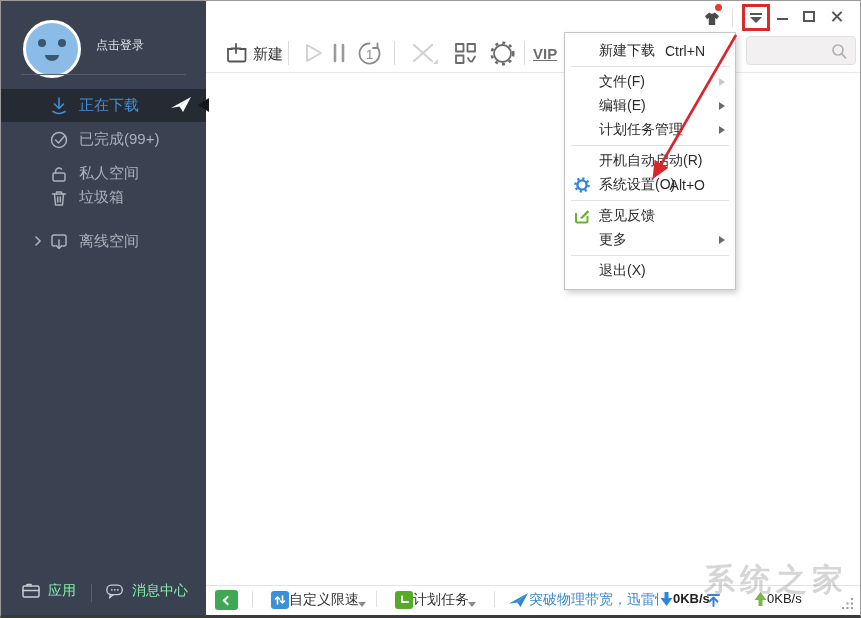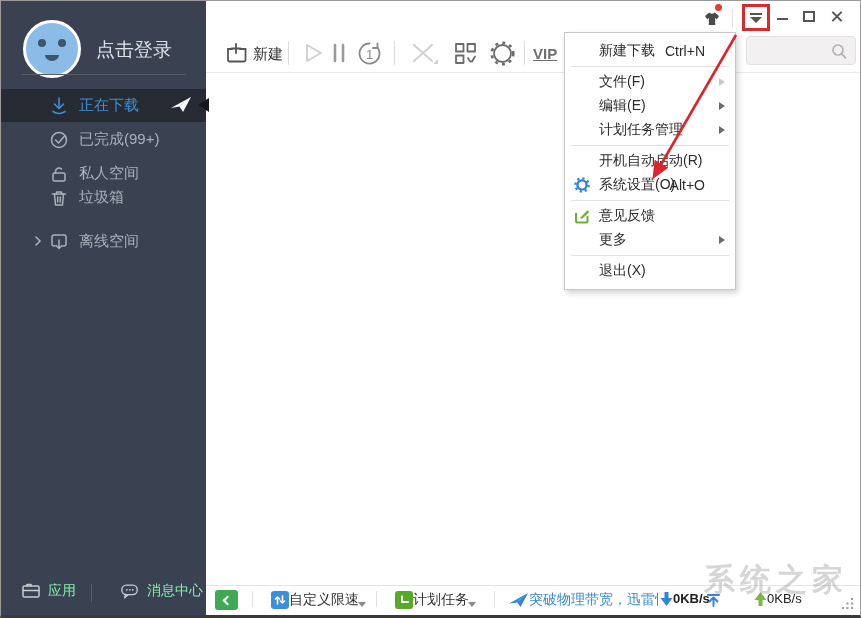--- a/index.html
+++ b/index.html
@@ -6,21 +6,21 @@
   html,body { background:#eee; }
   body { font-family:"Liberation Sans","DejaVu Sans",sans-serif; }
   .window {
     position:relative; width:861px; height:618px; overflow:hidden;
     background:#fff; border:1px solid #9b9b9b; border-bottom:3px solid #3a3a3a;
   }
   
   .sidebar { position:absolute; left:0; top:0; width:205px; height:100%; background:#3a4150; }
   .avatar { position:absolute; left:22px; top:19px; width:58px; height:58px; border-radius:50%;
             background:#8abce7; border:3px solid #ffffff; }
-  .login-label { position:absolute; left:95px; top:36px; font-size:19px; color:#dde2e8; }
+  .login-label { position:absolute; left:95px; top:36px; font-size:12px; color:#dde2e8; }
   .sb-divider { position:absolute; left:20px; top:73px; width:165px; height:1px; background:#565d68; }
   .sb-item { position:absolute; left:0; width:205px; height:33px; display:flex; align-items:center;
              padding-left:48px; color:#a9b1bb; font-size:15px; cursor:default; }
   .sb-item .ic { width:20px; height:20px; margin-right:10px; flex:0 0 auto; }
   .sb-item.active { background:#262b33; color:#4090d8; }
   .sb-chevron { position:absolute; left:32px; width:10px; height:10px; }
   .plane-wrap { position:absolute; left:168px; top:6px; width:24px; height:20px; }
   .notch { position:absolute; left:197px; top:97px; width:0; height:0;
            border-top:7px solid transparent; border-bottom:7px solid transparent;
            border-right:11px solid #15171b; z-index:5; }
@@ -171,21 +171,21 @@
       <svg class="ic" viewBox="0 0 20 18">
         <g fill="none" stroke="#c7cdd4" stroke-width="1.5" stroke-linecap="round" stroke-linejoin="round">
           <rect x="2" y="4" width="16" height="11" rx="1.5"></rect>
             <path d="M2 8.5 H18"></path>
             <path d="M6 4 V2.5 h4 V4"></path>
         </g>
       </svg>
       <span>应用</span>
     </div>
     <div class="footer-sep"></div>
-    <div class="sb-footer-item" style="left:119px; top:581px;">
+    <div class="sb-footer-item" style="left:104px; top:581px;">
       <svg class="ic" viewBox="0 0 22 19">
         <g fill="none" stroke="#c7cdd4" stroke-width="1.5" stroke-linecap="round" stroke-linejoin="round">
           <rect x="2" y="3" width="17" height="10.5" rx="5"></rect>
           <path d="M6 13.5 L5 17 L9 13.5"></path>
         </g>
         <circle cx="7.5" cy="8.2" r="1" fill="#c7cdd4"></circle>
         <circle cx="10.8" cy="8.2" r="1" fill="#c7cdd4"></circle>
         <circle cx="14.1" cy="8.2" r="1" fill="#c7cdd4"></circle>
       </svg>
       <span>消息中心</span>

